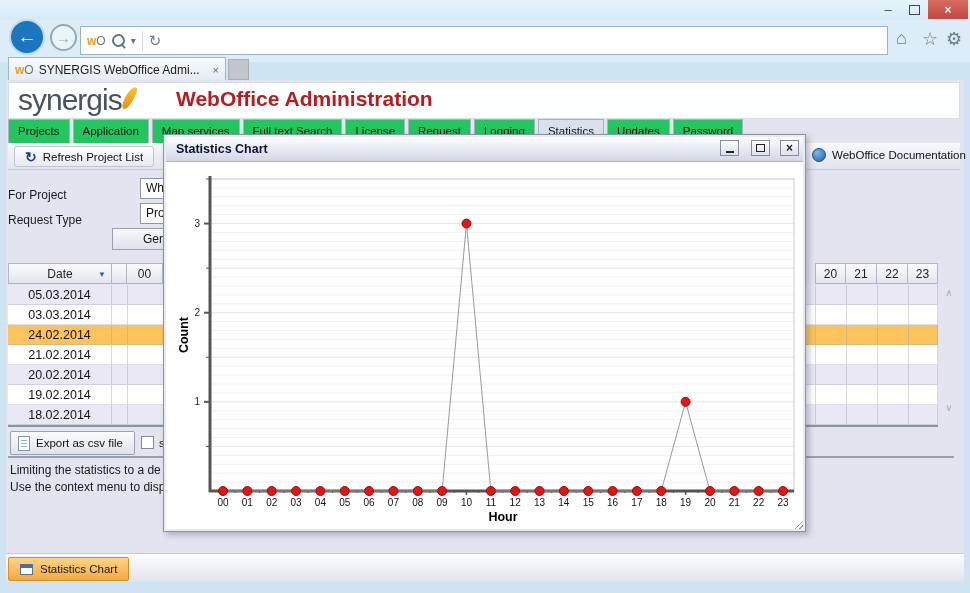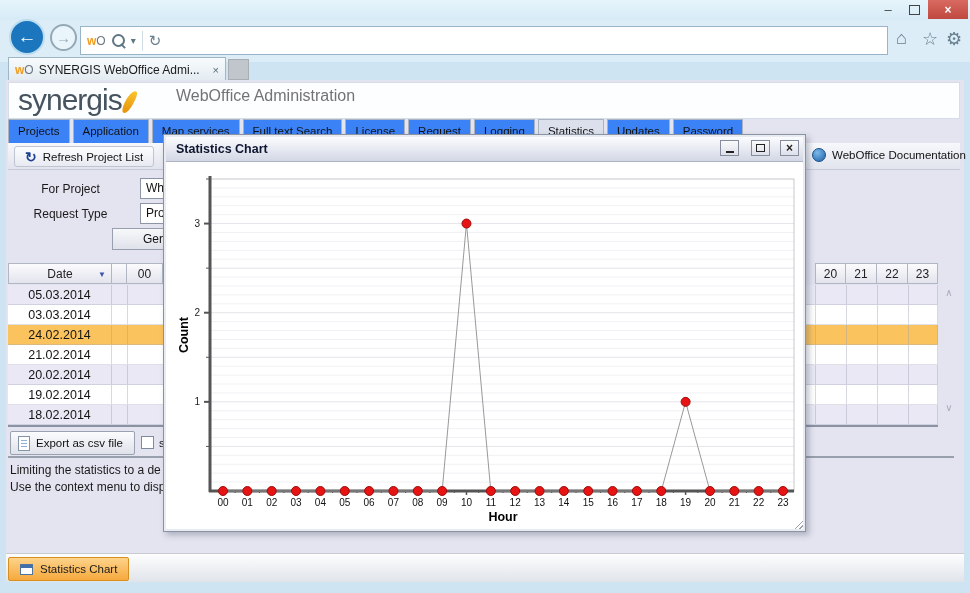--- a/index.html
+++ b/index.html
@@ -33,35 +33,35 @@
   .chrome-ico{top:28px;font-size:18px;color:#68808f;}
   .tab{left:8px;top:57px;width:218px;height:24px;background:linear-gradient(#f8fbfd,#e2ebf1);
     border:1px solid #9fb6c4;border-bottom:none;box-sizing:border-box;display:flex;align-items:center;gap:5px;padding:0 6px;}
   .tab-title{flex:1;font-size:12px;color:#1b1b1b;white-space:nowrap;overflow:hidden;}
   .tab-x{color:#5a6a74;font-size:11px;}
   .tab-stub{left:228px;top:59px;width:21px;height:21px;background:#c0c6cb;border:1px solid #a8aeb4;box-sizing:border-box;}
 
   
   .page{left:6px;top:80px;width:958px;height:502px;background:#e4e3f0;}
   .hdr-band{left:8px;top:82px;width:952px;height:37px;background:#fdfeff;border:1px solid #d5dde7;box-sizing:border-box;}
-  .logo{left:18px;top:84px;display:flex;align-items:center;}
+  .logo{left:18px;top:84px;display:flex;align-items:flex-start;}
   .logo-text{font-size:30px;color:#47545f;letter-spacing:-1px;line-height:32px;}
   .logo-mark{width:9px;height:22px;margin-left:3px;margin-top:3px;background:linear-gradient(180deg,#f8c52f,#e8920a);
     border-radius:60% 40% 50% 50%;transform:skewX(-18deg) rotate(10deg);}
-  .page-title{left:176px;top:87px;font-size:16px;font-weight:normal;color:#737373;}
+  .page-title{left:176px;top:87px;font-size:21px;font-weight:bold;color:#b91c1c;}
   .tabstrip{left:8px;top:119px;display:flex;gap:3px;}
-  .ptab{background:#3b82f6;border:1px solid #aab3c2;font-size:11.5px;padding:5px 9px 6px;white-space:nowrap;}
+  .ptab{background:#22c55e;border:1px solid #aab3c2;font-size:11.5px;padding:5px 9px 6px;white-space:nowrap;}
   .ptab.active{background:#dce0ed;}
   .toolbar{left:8px;top:143px;width:952px;height:27px;background:linear-gradient(#f7f8fb,#e2e4ee);border-bottom:1px solid #c6cad6;box-sizing:border-box;}
   .refresh-btn{left:14px;top:146px;height:21px;display:flex;align-items:center;gap:6px;padding:0 10px;
     background:linear-gradient(#fcfdfe,#e8eaf2);border:1px solid #c0c4d0;border-radius:3px;font-size:11.5px;box-sizing:border-box;}
   .refresh-ico{color:#1d3f8f;font-weight:bold;font-size:14px;line-height:1;}
   .doc-link{left:812px;top:148px;display:flex;align-items:center;gap:6px;font-size:11.5px;}
   .doc-ico{width:14px;height:14px;border-radius:50%;background:radial-gradient(circle at 35% 30%,#7db9e8,#1e63ac);border:1px solid #17508c;box-sizing:border-box;}
-  .flabel{width:125px;text-align:center;font-size:12px;color:#1a1a1a;}
+  .flabel{width:125px;text-align:left;font-size:12px;color:#1a1a1a;margin-top:6px;}
   .dd{background:#fff;border:1px solid #8d96a8;box-sizing:border-box;height:21px;font-size:12px;padding:2px 5px;white-space:nowrap;overflow:hidden;}
   .gen-btn{left:112px;top:228px;width:218px;height:22px;background:linear-gradient(#f7f8fa,#dfe2ea);border:1px solid #98a0b0;
     box-sizing:border-box;font-size:12px;padding:3px 0 0 30px;text-align:left;}
 
   
   .th{top:263px;height:21px;background:linear-gradient(#fbfbfd,#e3e4ed);border:1px solid #b1b6c4;box-sizing:border-box;
     display:flex;align-items:center;justify-content:center;font-size:12px;color:#222;}
   .sort-caret{position:absolute;right:5px;top:6px;font-size:8px;color:#3d55a8;}
   .trow{left:8px;width:930px;height:20px;box-sizing:border-box;border-bottom:1px solid rgba(160,165,185,.35);}
   .trow.lav{background:#e9e8f4;}

